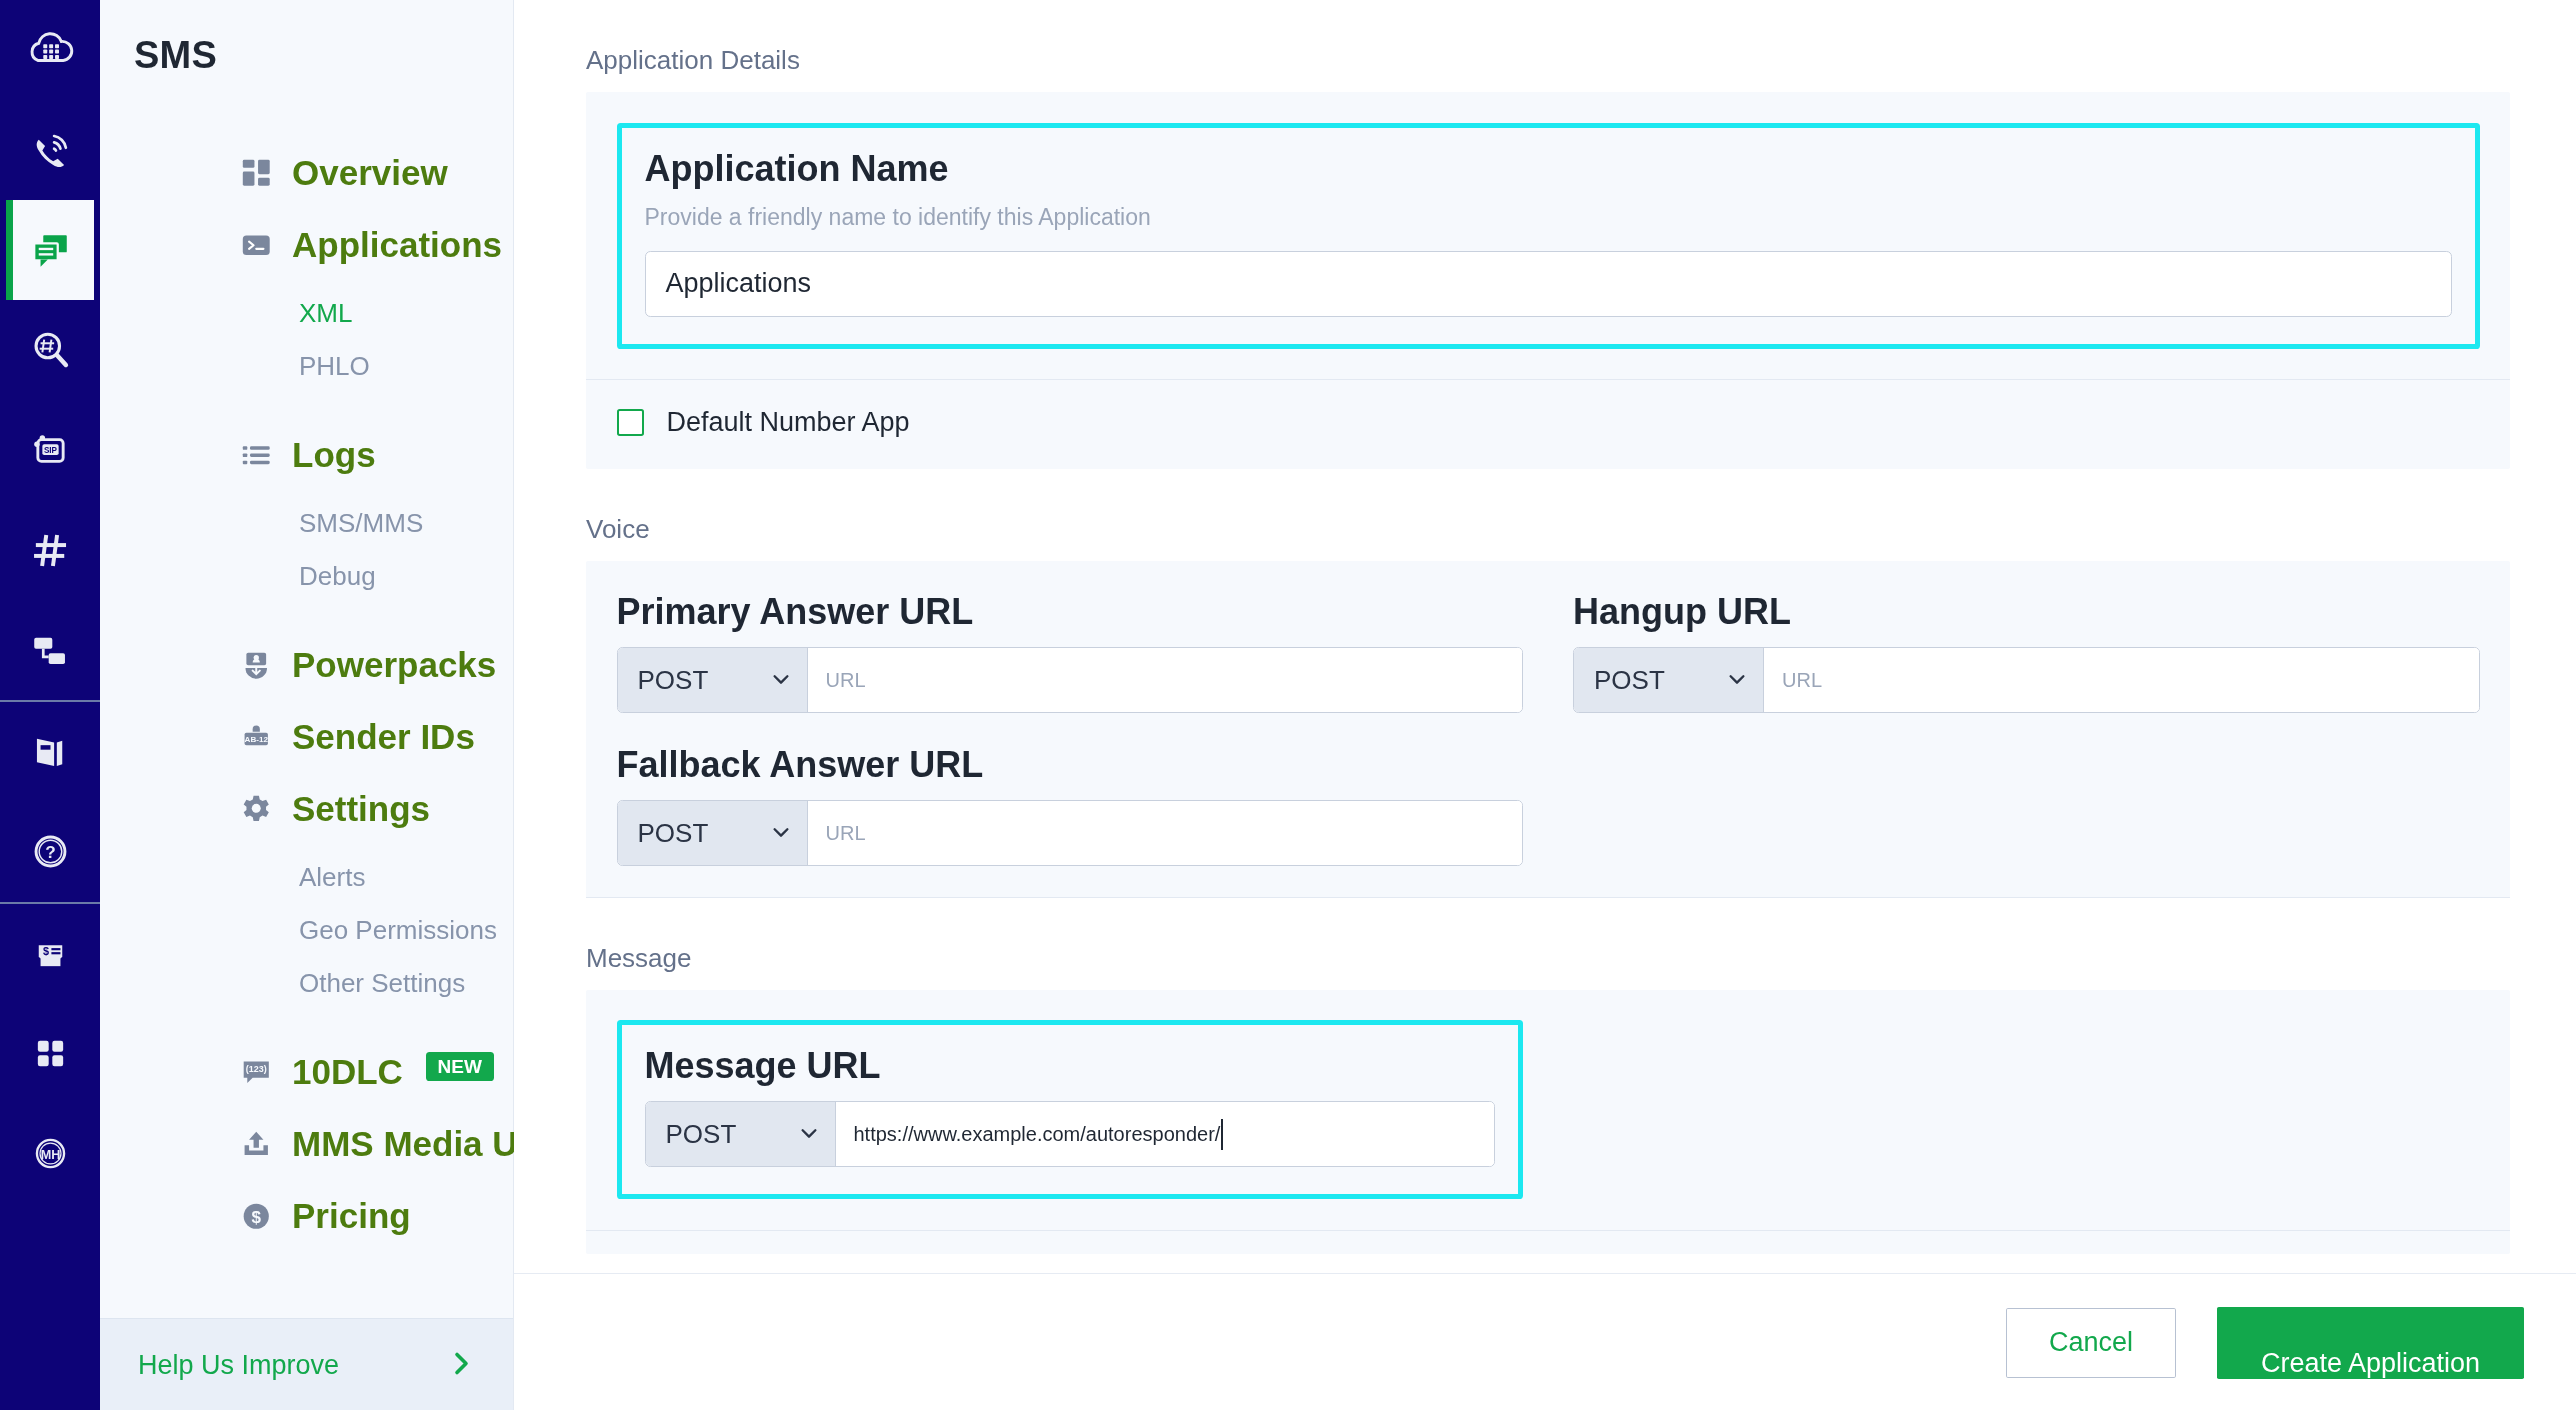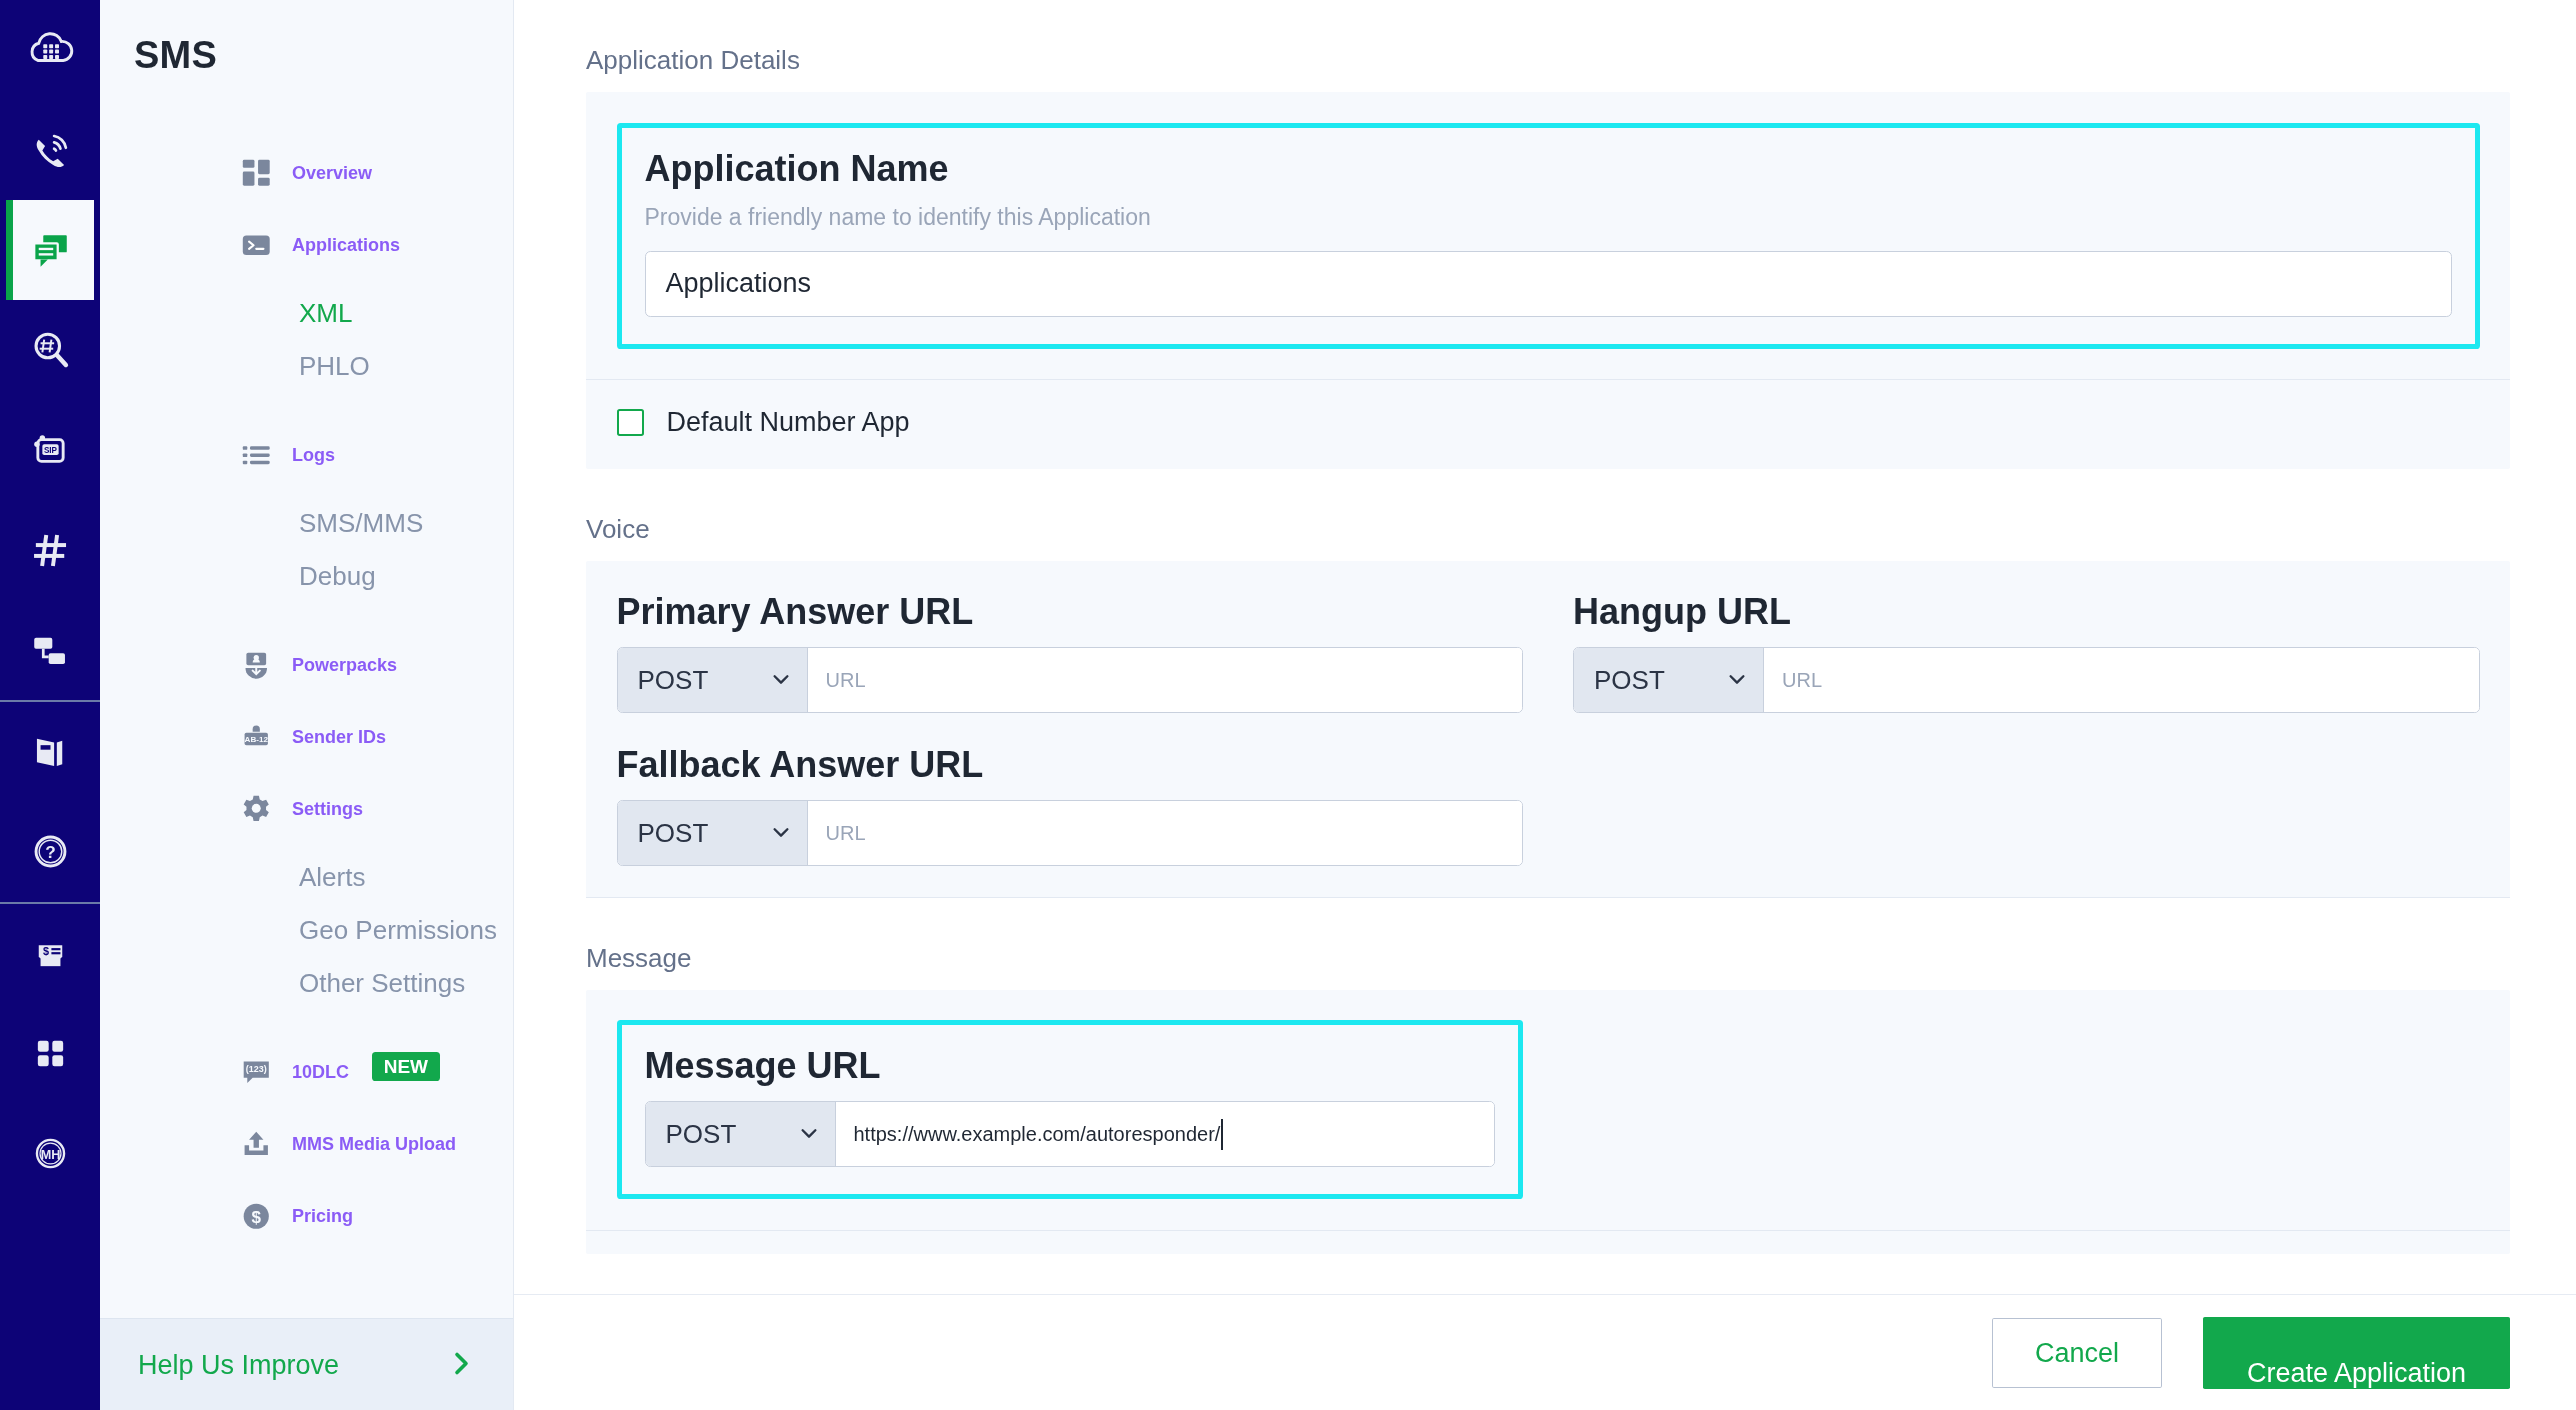--- a/index.html
+++ b/index.html
@@ -55,21 +55,21 @@
     height: 52px; margin-bottom: 20px;
     position: relative;
   }
   .nav-item .nav-ico {
     position: absolute; left: 139px; top: 50%;
     transform: translateY(-50%);
     width: 34px; height: 34px;
     display: flex; align-items: center; justify-content: center;
   }
   .nav-label {
-    font-size: 18px; font-weight: bold; color: #8b5cf6;
+    font-size: 35px; font-weight: bold; color: #4d7c0f;
     margin-left: 52px; white-space: nowrap;
   }
   .nav-sub {
     font-size: 26px; color: #8794ab;
     padding-left: 199px; height: 45px;
     display: flex; align-items: center;
     margin-bottom: 8px; white-space: nowrap;
   }
   .nav-sub.active { color: #12a84c; }
   .spacer-sm { height: 32px; }
@@ -170,24 +170,24 @@
     border: 2.7px solid #12a84c; border-radius: 2.7px;
     background: #fff; margin-right: 23px;
   }
   .check-lbl { font-size: 27px; color: #1f2733; }
   .checkrow .cell { display: flex; align-items: center; }
   .checkrow .cell.c1 { width: 480px; }
 
   
   .footer {
     position: absolute; left: 0; right: 0; bottom: 0;
-    height: 117px; background: #ffffff;
+    height: 138px; background: #ffffff;
     border-top: 1.8px solid #e6ebf3;
     display: flex; align-items: center; justify-content: flex-end;
-    padding-right: 66px;
+    padding-right: 52px;
   }
   .btn-cancel {
     width: 170px; height: 70px;
     border: 1.8px solid #b7c1d2; background: #fff;
     color: #12a84c; font-size: 27px;
     display: flex; align-items: center; justify-content: center;
     margin-right: 41px; border-radius: 1.8px;
     font-family: "Liberation Sans", sans-serif;
   }
   .btn-create {

